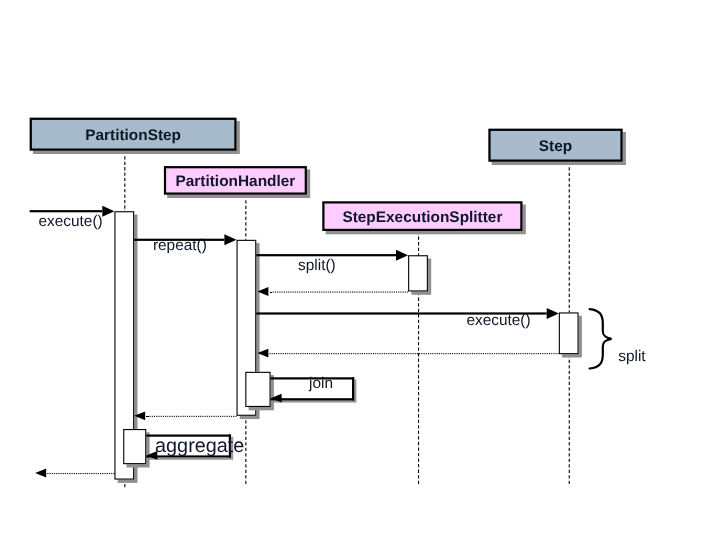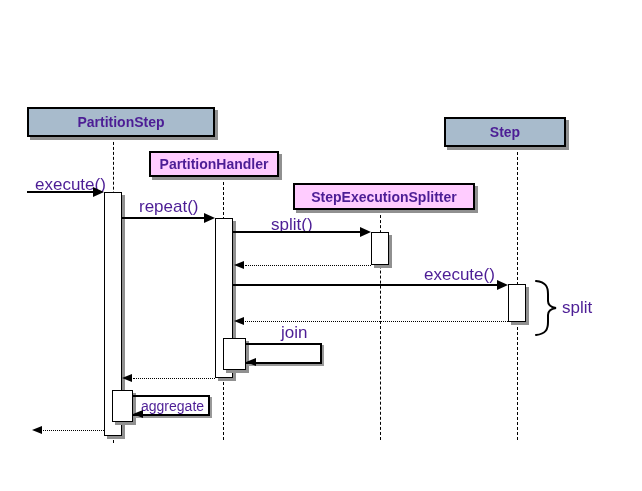--- a/index.html
+++ b/index.html
@@ -3,21 +3,21 @@
 <meta charset="utf-8">
 <style>
   html, body { margin: 0; padding: 0; background: #ffffff; }
   .canvas {
     position: relative;
     width: 642px;
     height: 491px;
     background: #ffffff;
     overflow: hidden;
     font-family: "Liberation Sans", sans-serif;
-    color: #4c1d95;
+    color: #0f172a;
   }
   .participant {
     position: absolute;
     box-sizing: border-box;
     border: 2px solid #000;
     box-shadow: 3px 3px 0 #909090;
     display: flex;
     align-items: center;
     justify-content: center;
     font-weight: bold;
@@ -56,35 +56,36 @@
   }
   .arr-l {
     position: absolute;
     width: 0; height: 0;
     border-top: 4px solid transparent;
     border-bottom: 4px solid transparent;
     border-right: 10px solid #000;
   }
   .lbl {
     position: absolute;
-    font-size: 17px;
+    font-size: 14px;
     white-space: nowrap;
+    margin-top: 17px;
   }
   .selfmsg {
     position: absolute;
     box-sizing: border-box;
     border: 2px solid #000;
     border-left: none;
     box-shadow: 2px 2px 0 #999999;
   }
   .selfmsg-label-inside {
     display: flex;
     align-items: center;
     padding-left: 8px;
-    font-size: 14px;
+    font-size: 18px;
     height: 100%;
   }
   .brace svg { display: block; }
 </style>
 </head>
 <body>
 
 <div class="canvas">
 
   <div class="lifeline" style="left:113px; top:137px; height:306px;"></div>

